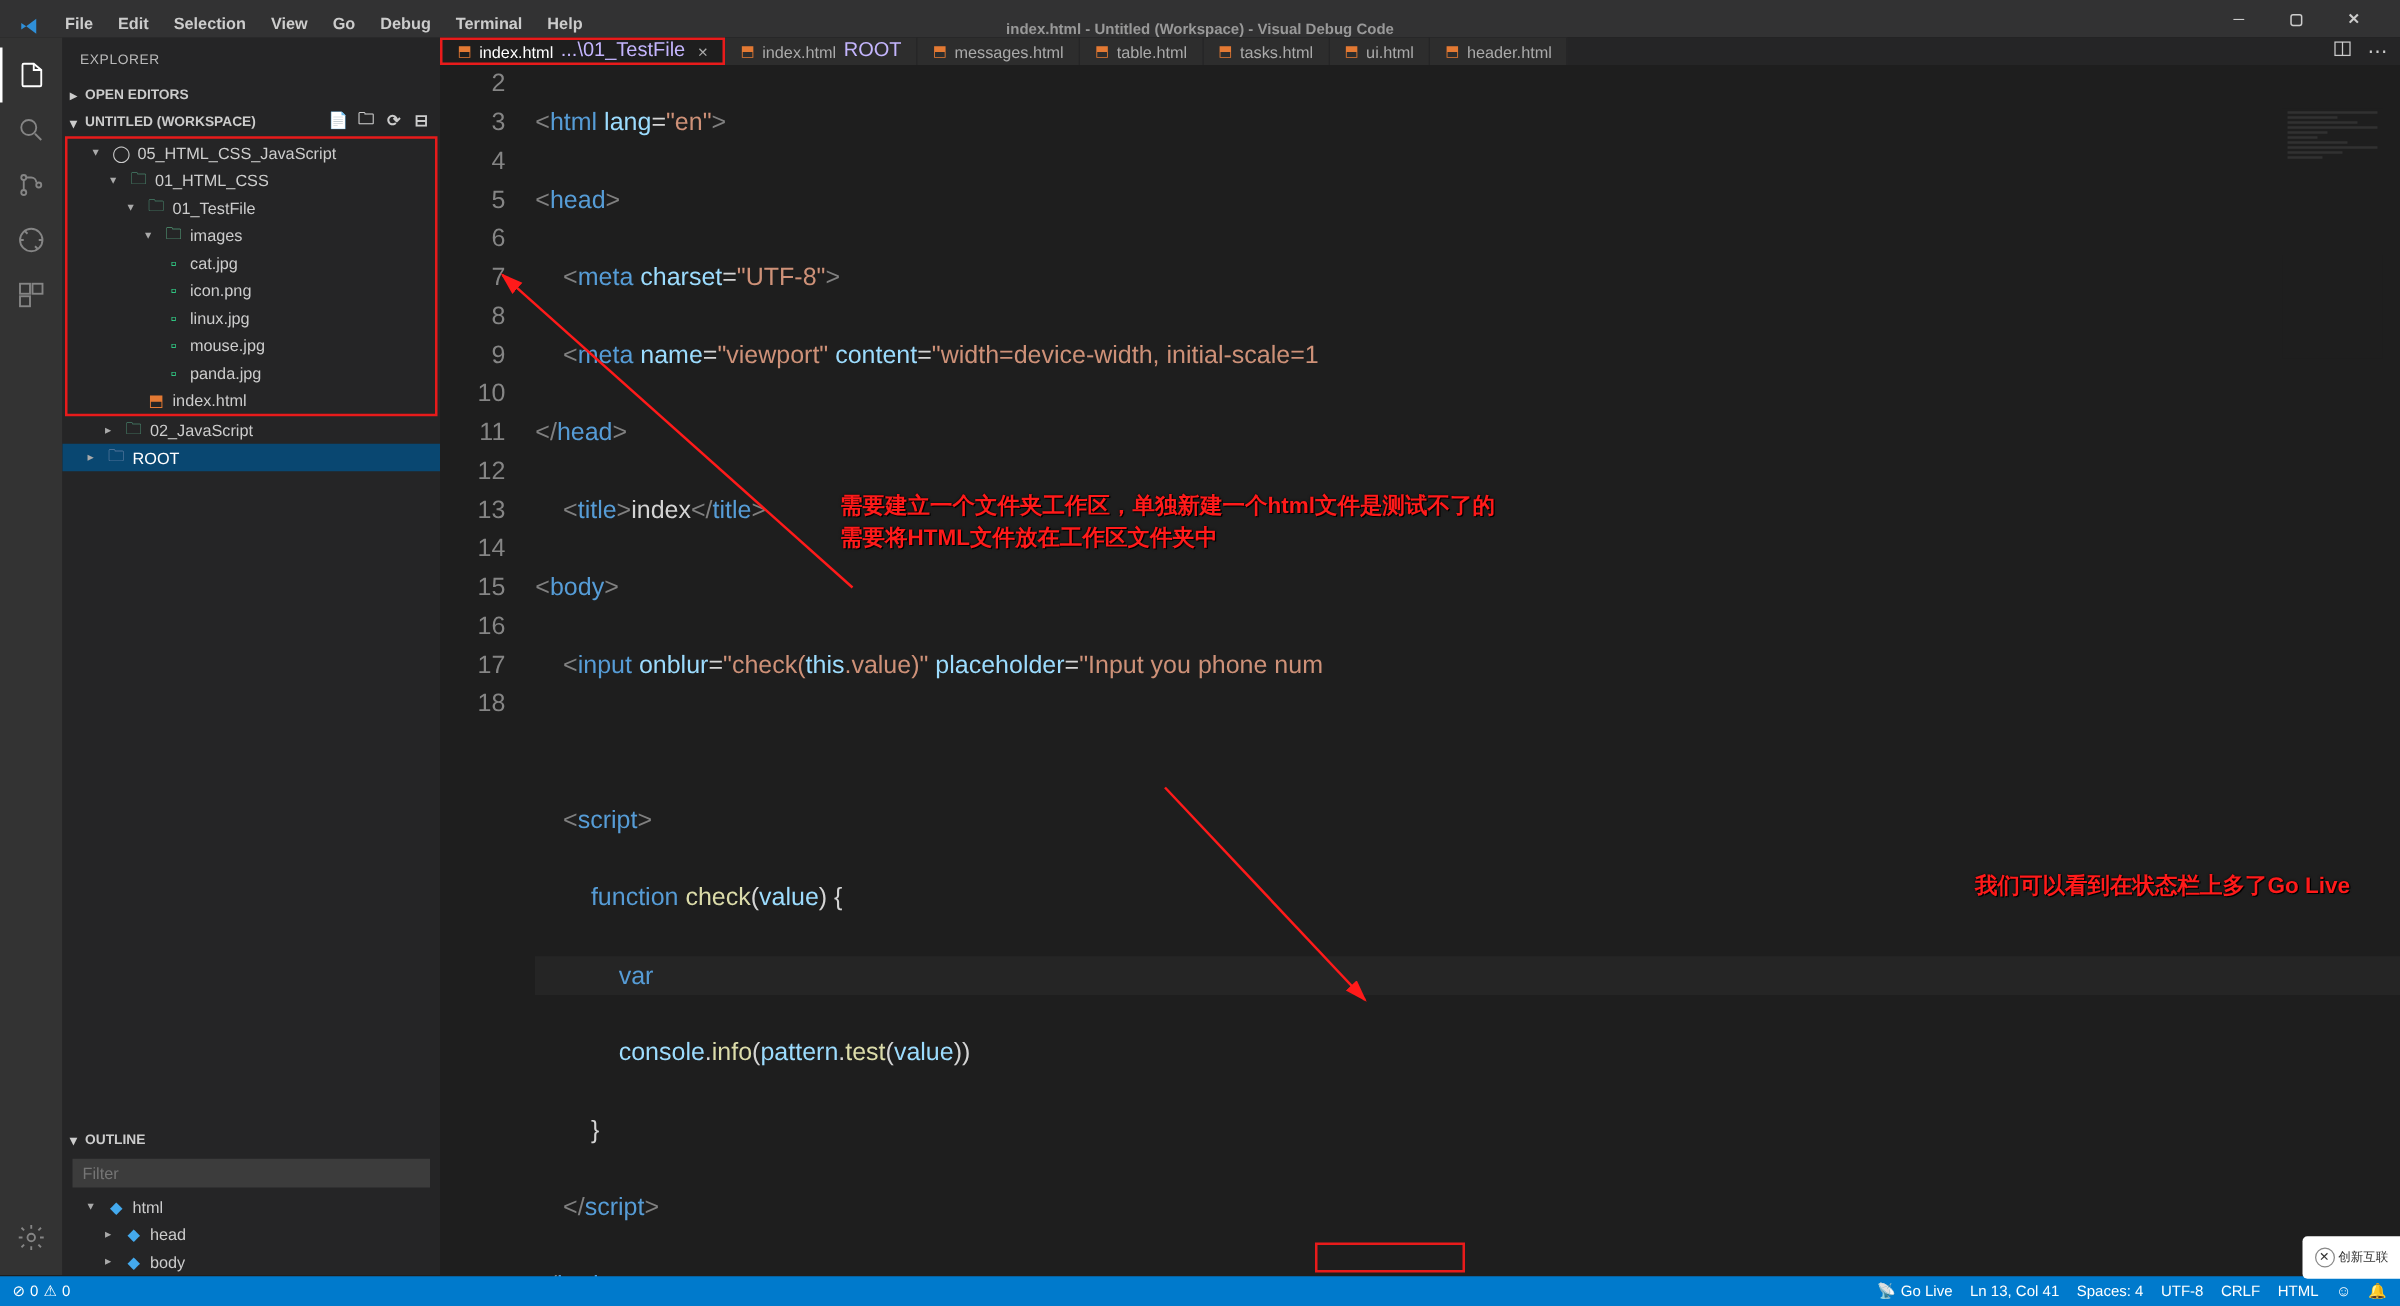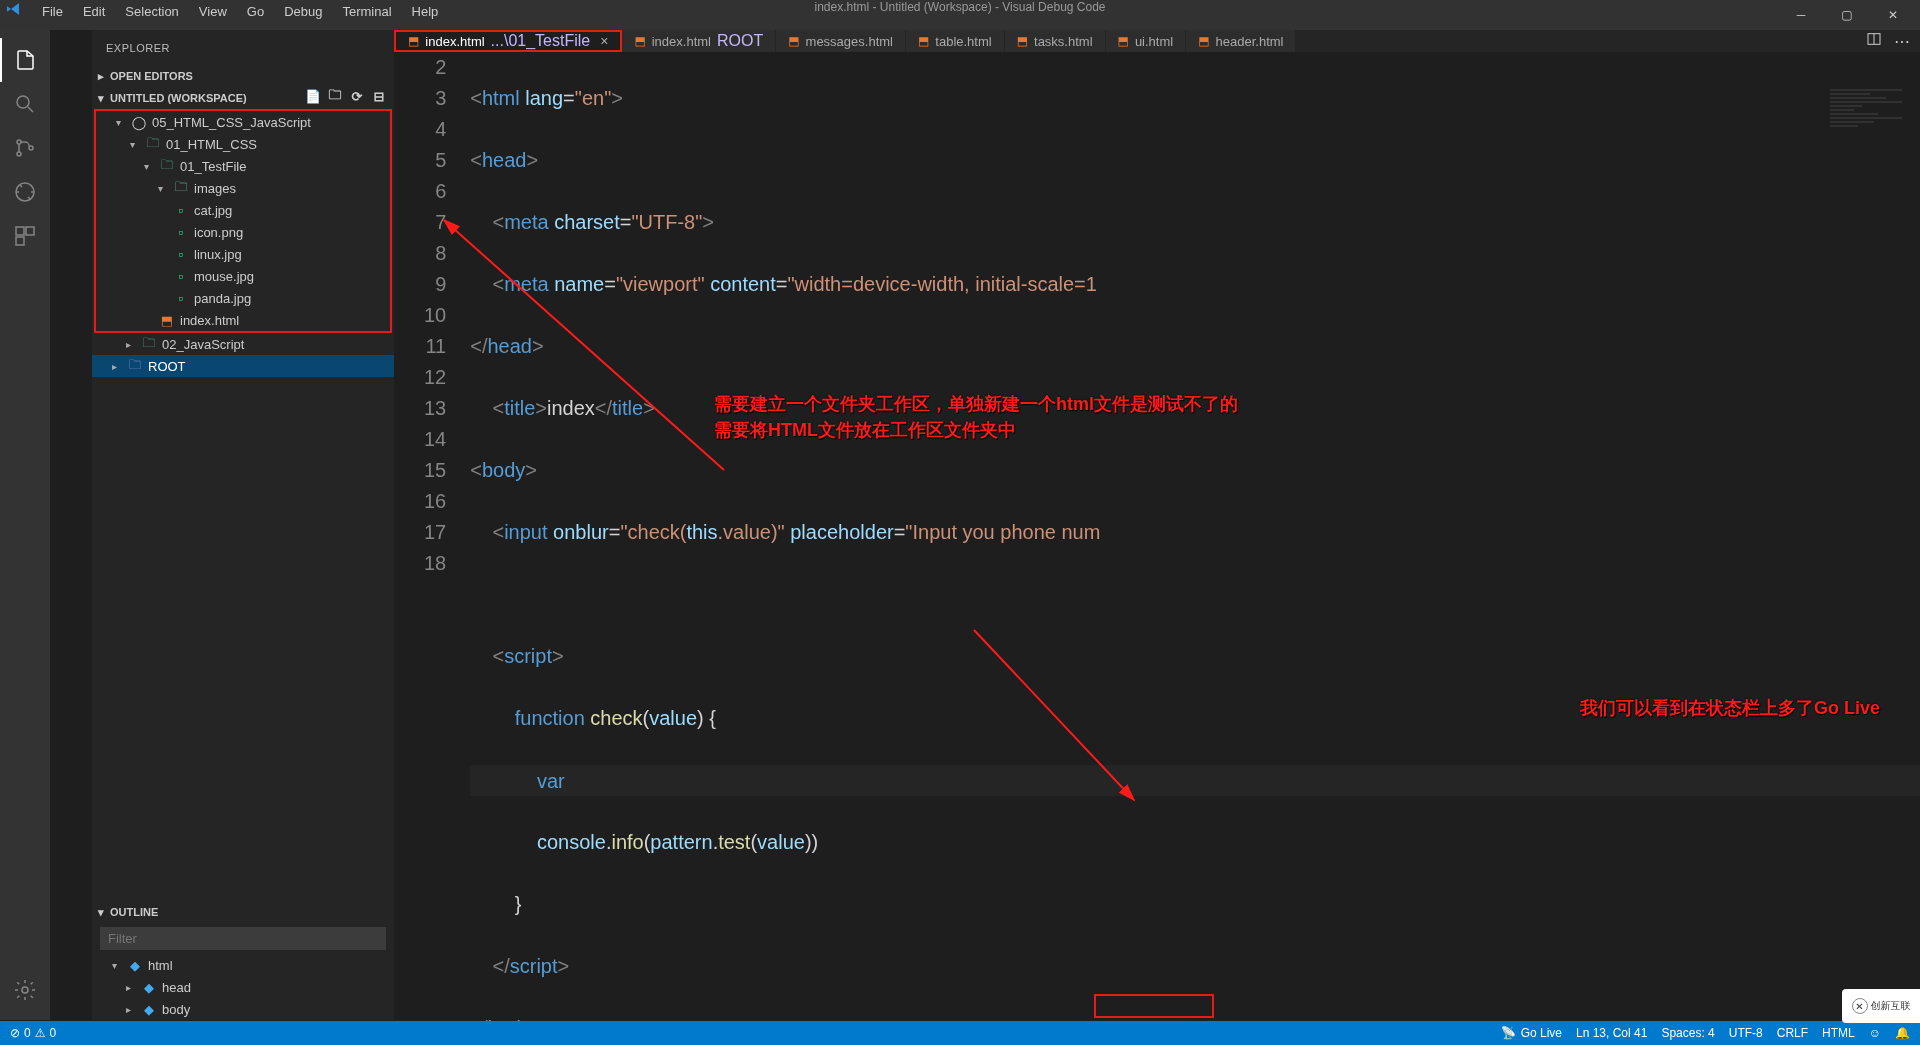--- a/index.html
+++ b/index.html
@@ -1,37 +1,37 @@
 <!DOCTYPE html>
 <html><head>
 <meta charset="utf-8">
 <style>
 * { margin: 0; padding: 0; box-sizing: border-box; font-family: "Segoe UI", Arial, sans-serif; }
 body { background: #1e1e1e; color: #ccc; width: 1920px; height: 1045px; overflow: hidden; position: relative; }
 
 
-.title-bar { height: 30px; background: #323233; display: flex; align-items: flex-start; padding: 0 4px; position: relative; }
+.title-bar { height: 30px; background: #323233; display: flex; align-items: flex-end; padding: 0 14px; position: relative; font-weight: bold; }
 .title-bar .logo { width: 18px; height: 18px; margin-right: 10px; display: flex; align-items: center; justify-content: center; }
 .title-bar .menu { display: flex; gap: 0; }
 .title-bar .menu-item { padding: 4px 10px; font-size: 13px; color: #ccc; cursor: pointer; }
 .title-bar .title { position: absolute; left: 50%; transform: translateX(-50%); font-size: 12px; color: #999; }
 .title-bar .controls { margin-left: auto; display: flex; gap: 0; }
 .title-bar .ctrl { width: 46px; height: 30px; display: flex; align-items: center; justify-content: center; cursor: pointer; color: #ccc; font-size: 12px; }
 
 
 .main { display: flex; height: 990px; }
 
 
 .activity-bar { width: 50px; background: #333333; display: flex; flex-direction: column; align-items: center; padding: 8px 0; }
 .activity-bar .act-icon { width: 50px; height: 44px; display: flex; align-items: center; justify-content: center; color: #858585; cursor: pointer; font-size: 24px; }
 .activity-bar .act-icon.active { color: #fff; border-left: 2px solid #fff; }
 .activity-bar .spacer { flex: 1; }
 
 
-.sidebar { width: 302px; background: #252526; display: flex; flex-direction: column; margin-left: 42px; }
+.sidebar { width: 302px; background: #252526; display: flex; flex-direction: column; }
 .sidebar-header { height: 35px; padding: 0 14px; display: flex; align-items: center; font-size: 11px; color: #bbb; letter-spacing: 0.5px; }
 .sb-section { font-size: 11px; color: #ccc; }
 .sb-section-title { height: 22px; display: flex; align-items: center; padding: 0 6px; font-weight: bold; cursor: pointer; }
 .sb-section-title .chev { width: 12px; display: inline-block; }
 .sb-workspace { position: relative; }
 .sb-workspace .wk-actions { position: absolute; right: 6px; top: 0; display: flex; gap: 4px; }
 .sb-workspace .wk-act { width: 18px; height: 18px; display: flex; align-items: center; justify-content: center; color: #ccc; font-size: 13px; cursor: pointer; }
 .tree { font-size: 13px; }
 .tree-item { height: 22px; display: flex; align-items: center; padding-left: 8px; cursor: pointer; white-space: nowrap; }
 .tree-item.selected { background: #094771; color: #fff; }

